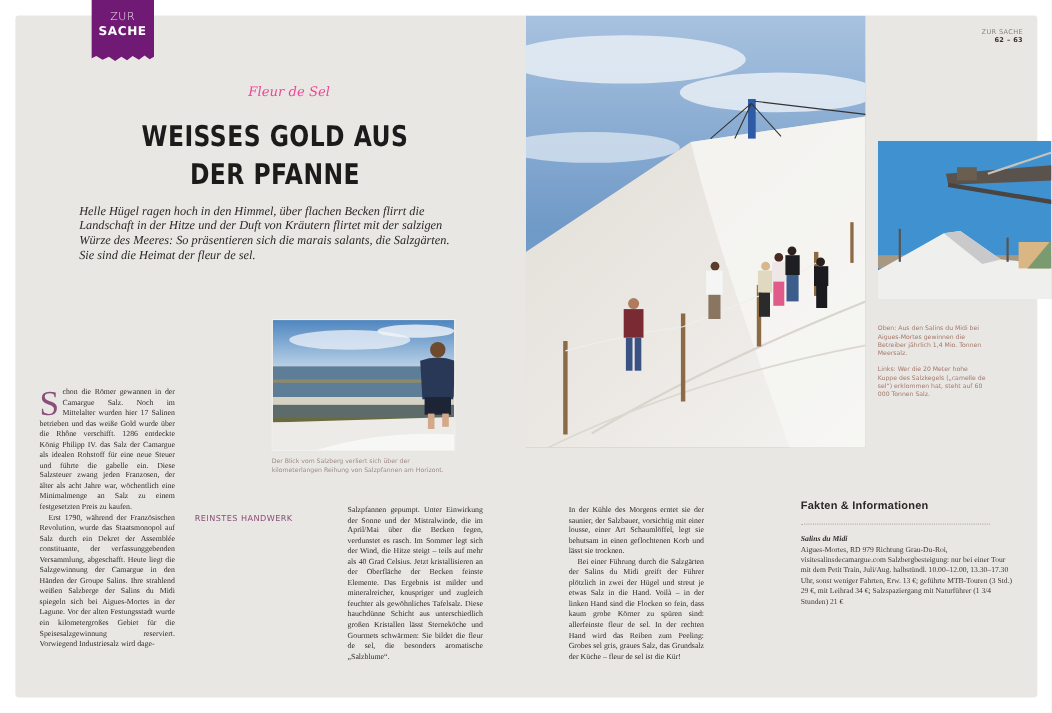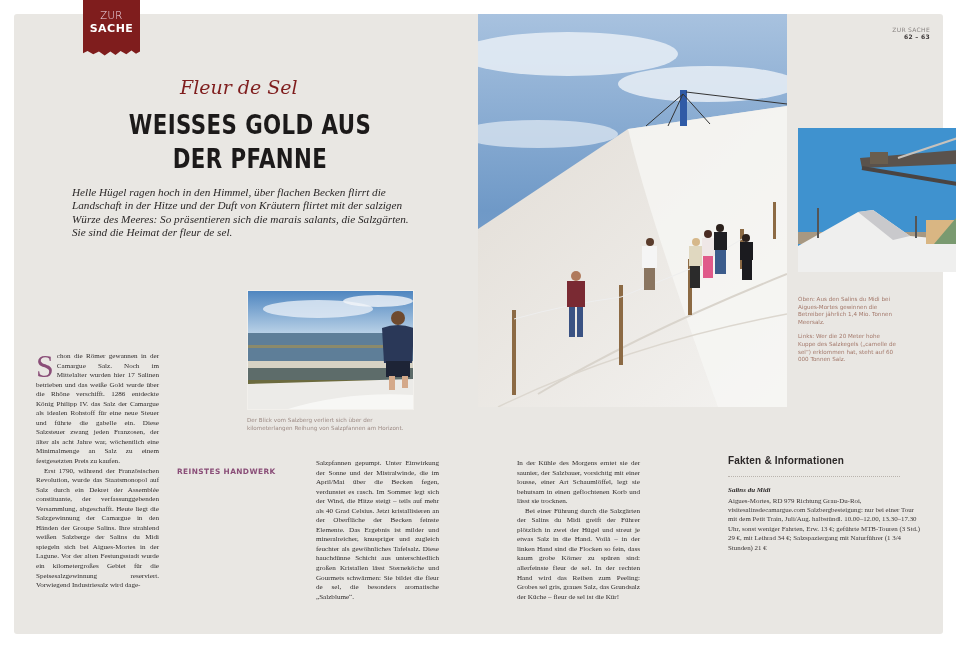--- a/index.html
+++ b/index.html
@@ -9,30 +9,30 @@
     font-family: "Liberation Serif", serif;
     color: #2e2b2b;
   }
   .page {
     position: absolute; left: 14px; top: 14px; width: 929px; height: 620px;
     background: #e9e7e3; border-radius: 3px;
   }
   
   .tab {
     position: absolute; left: 83px; top: 0; width: 57px; height: 56px;
-    background: #7f1d1d; color: #fff; text-align: center;
+    background: #701a75; color: #fff; text-align: center;
     font-family: "DejaVu Sans", sans-serif;
     clip-path: polygon(0 0,100% 0,100% 92%,93% 96%,85% 90%,76% 97%,66% 91%,57% 98%,48% 92%,38% 99%,28% 92%,18% 97%,8% 91%,0 95%);
   }
   .tab .l1 { display:block; font-size: 10px; margin-top: 10px; letter-spacing: .5px; font-weight: 300; color:#efdcea; }
   .tab .l2 { display:block; font-size: 11px; font-weight: bold; letter-spacing: .5px; margin-top: 1px; }
 
   .kicker {
-    position: absolute; left: 180px; top: 76px; width: 120px; text-align: left;
-    font-family: "DejaVu Serif", serif; font-style: italic; font-size: 19px; color: #7f1d1d;
+    position: absolute; left: 180px; top: 76px; width: 120px; text-align: right;
+    font-family: "DejaVu Serif", serif; font-style: italic; font-size: 12px; color: #ec4899;
   }
   .headline {
     position: absolute; left: 100px; top: 108px; width: 300px; text-align: center;
     font-family: "DejaVu Sans", sans-serif; font-weight: bold; font-size: 26px; line-height: 34px;
     color: #1c1a1a; letter-spacing: 0.5px; transform: scaleX(0.82); transform-origin: center;
   }
   .lead {
     position: absolute; left: 72px; top: 186px; width: 340px; 
     font-style: italic; font-size: 11.2px; line-height: 13.4px; color: #2a2727;
   }
@@ -62,21 +62,21 @@
   .col p { margin: 0; }
   .col p + p { text-indent: 8px; }
   .col1 { left: 36px; top: 352px; width: 123px; }
   .col2 { left: 177px; top: 459px; width: 123px; }
   .col3 { left: 316px; top: 459px; width: 123px; }
   .col4 { left: 517px; top: 459px; width: 123px; }
   .dropcap {
     float: left; font-size: 32px; line-height: 26px; color: #8a4e78; margin: 1px 3px 0 0;
   }
   .subhead {
-    font-family: "DejaVu Sans", sans-serif; font-weight: bold; font-size: 7.4px; color: #8a4e78;
+    font-family: "DejaVu Sans", sans-serif; font-weight: normal; font-size: 7.4px; color: #8a4e78;
     letter-spacing: .4px; margin: 8px 0 2px 0 !important; text-indent: 0 !important;
   }
   .facts { position: absolute; left: 728px; top: 455px; width: 195px; }
   .facts h2 {
     margin: 0; font-family: Liberation Sans, sans-serif; font-size: 10px; font-weight: bold; color: #2b2727; letter-spacing: .2px;
   }
   .facts .rule { border-top: 1px dotted #b9b3ad; width: 172px; margin: 10px 0 9px 0; }
   .facts .name { font-style: italic; font-weight: bold; font-size: 7px; line-height: 9.5px; }
   .facts .body { font-size: 6.9px; line-height: 9.4px; color: #3a3535; }
   .facts .block + .block { margin-top: 9px; }

